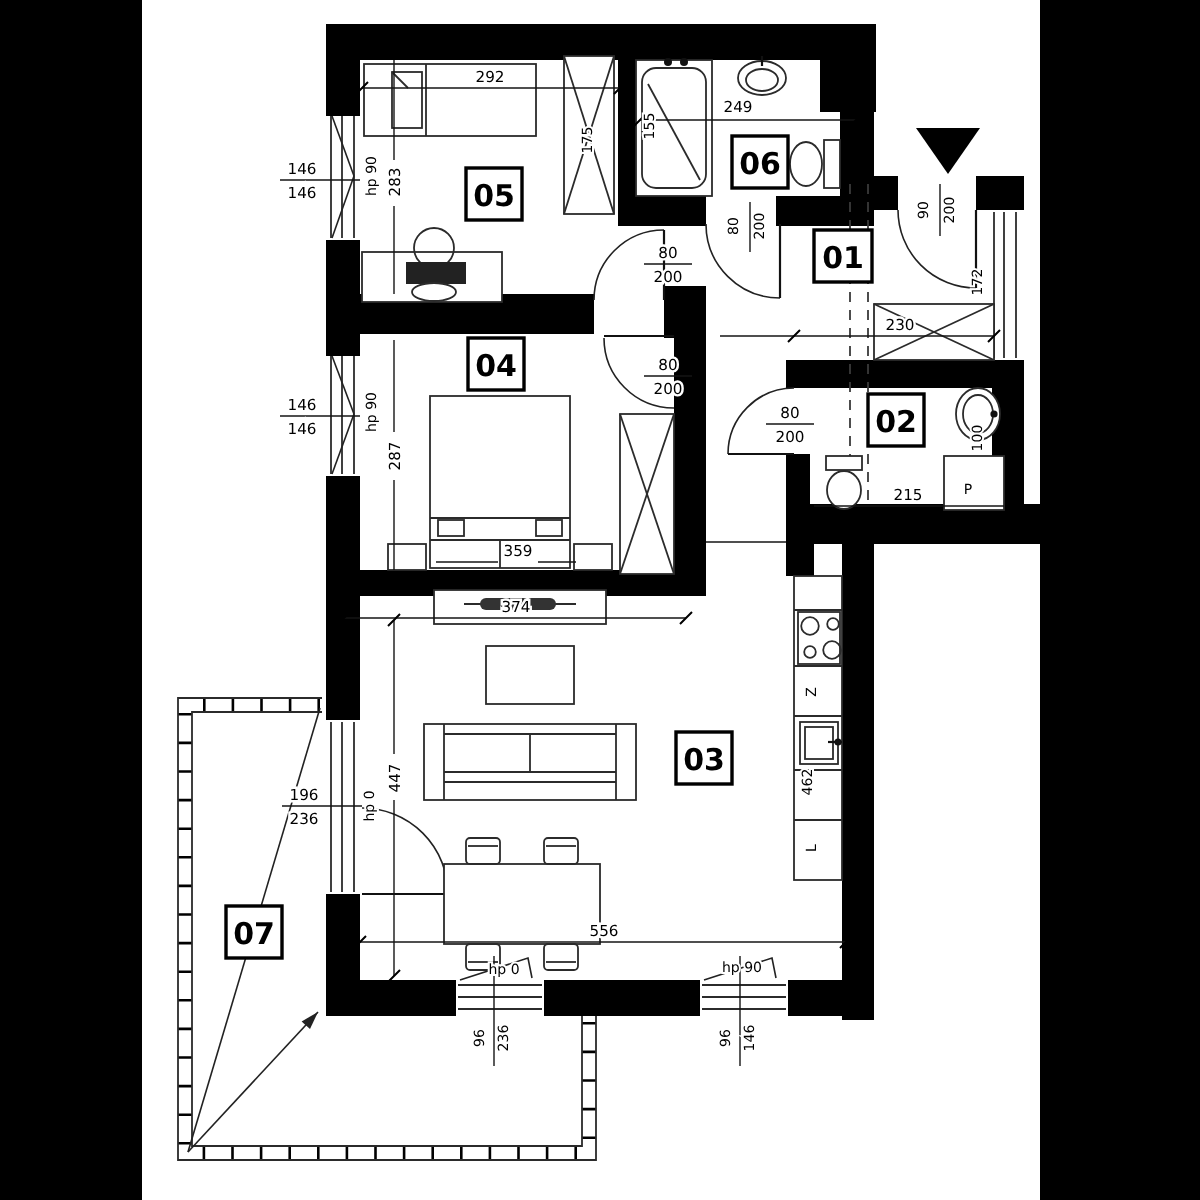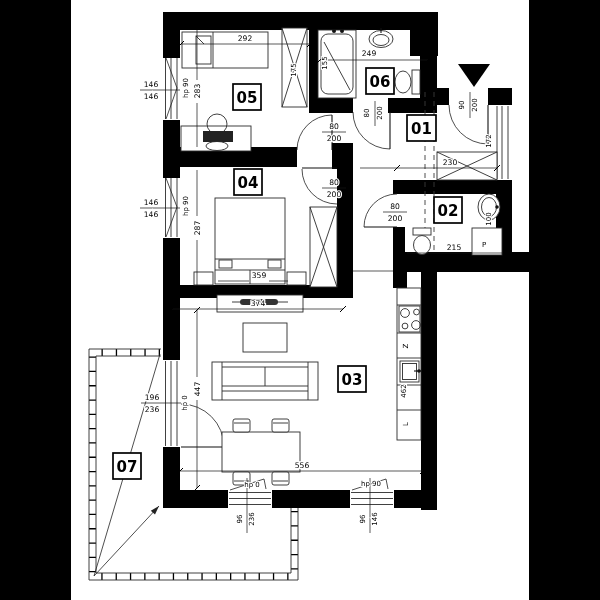--- a/index.html
+++ b/index.html
@@ -1,16 +1,16 @@
 <!DOCTYPE html>
 <html><head>
 <meta charset="utf-8">
 <style>
   html,body{margin:0;padding:0;background:#000;}
-  #stage{position:relative;width:600px;height:600px;background:#a3a3a3;overflow:hidden;}
+  #stage{position:relative;width:520px;height:600px;background:#a3a3a3;overflow:hidden;}
   svg{display:block;}
   .wall{fill:#000;stroke:none;}
   .paper{fill:#fff;}
   .f{stroke:#2b2b2b;stroke-width:.9;fill:#fff;}
   .fn{stroke:#2b2b2b;stroke-width:.9;fill:none;}
   .fd{stroke:#111;stroke-width:1.1;fill:none;}
   .d{stroke:#151515;stroke-width:.7;fill:none;}
   .dash{stroke:#3a3a3a;stroke-width:.9;fill:none;stroke-dasharray:5 4;}
   .tick{stroke:#000;stroke-width:1;fill:none;}
   .arc{stroke:#222;stroke-width:.8;fill:none;}

